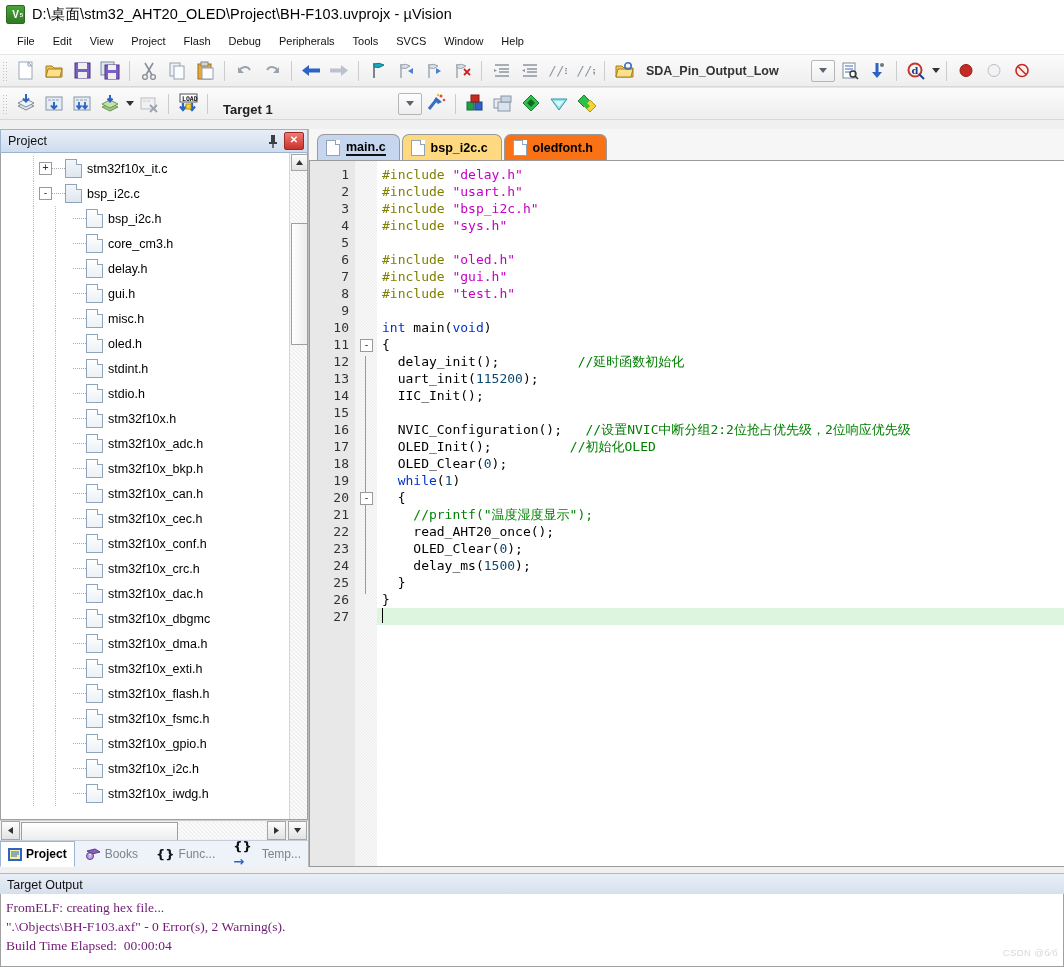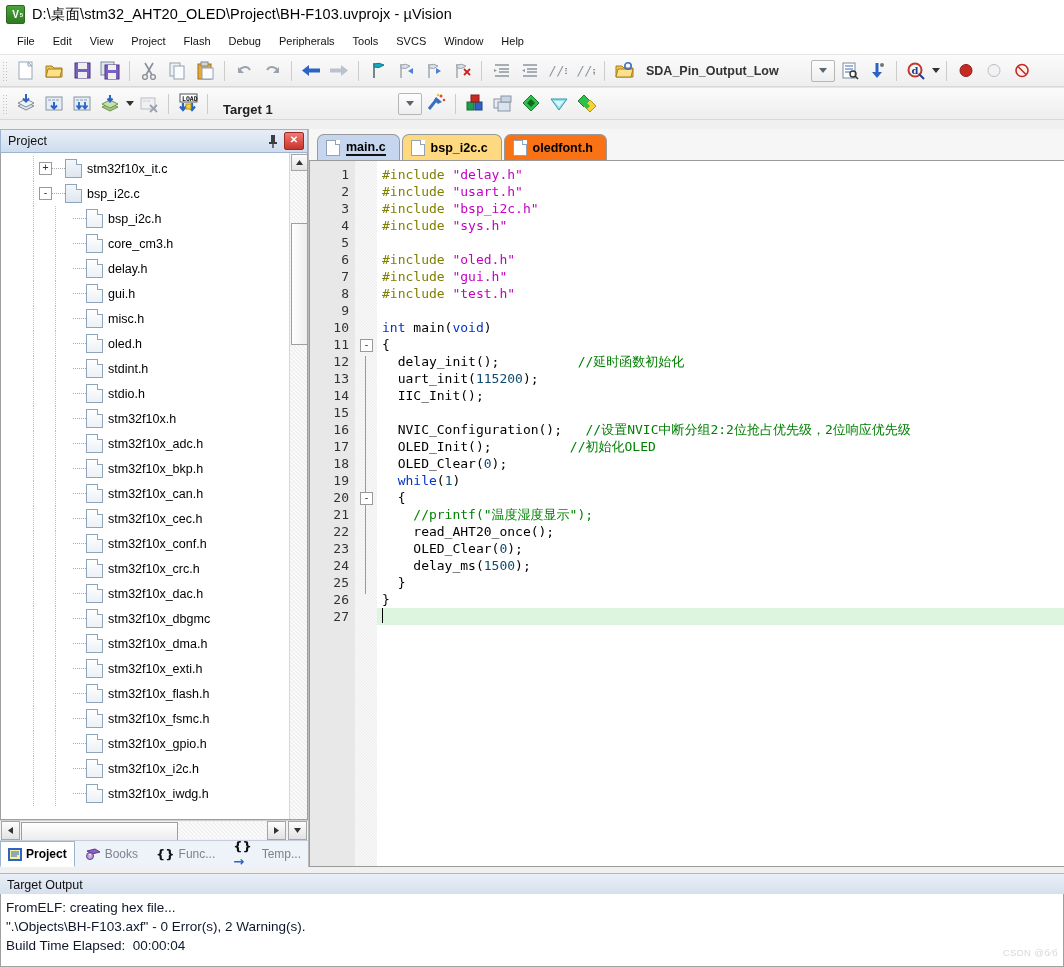--- a/index.html
+++ b/index.html
@@ -125,21 +125,21 @@
   .foldline{position:absolute;left:10px;width:0;border-left:1px solid #9a9a9a;}
   .caret-bar{position:absolute;width:1px;background:#000;}
 
   
   .build{position:absolute;left:0;right:0;top:873px;bottom:0;background:#fff;}
   .build-head{height:21px;background:linear-gradient(#eaeff6,#d4dfee);border-top:1px solid #a9bad0;
               border-bottom:1px solid #a9bad0;display:flex;align-items:center;padding-left:7px;}
   .build-head .t{font-size:12.5px;color:#111;}
   .build-body{position:absolute;left:0;right:0;top:21px;bottom:0;background:#fff;
               border:1px solid #a0a0a0;border-top:none;padding:4px 0 0 5px;overflow:hidden;}
-  .bline{font-family:Liberation Sans, sans-serif;font-size:13.5px;line-height:19px;color:#0f172a;white-space:pre;}
+  .bline{font-family:Liberation Serif, serif;font-size:13.5px;line-height:19px;color:#701a75;white-space:pre;}
   .watermark{position:absolute;right:6px;bottom:9px;font-size:9.5px;color:#d8d8d8;letter-spacing:.4px;}
 </style>
 </head>
 <body>
 
 <div class="app">
 
   <div class="titlebar">
     <div class="vicon">
       <span>V</span><span class="sub">5</span>

